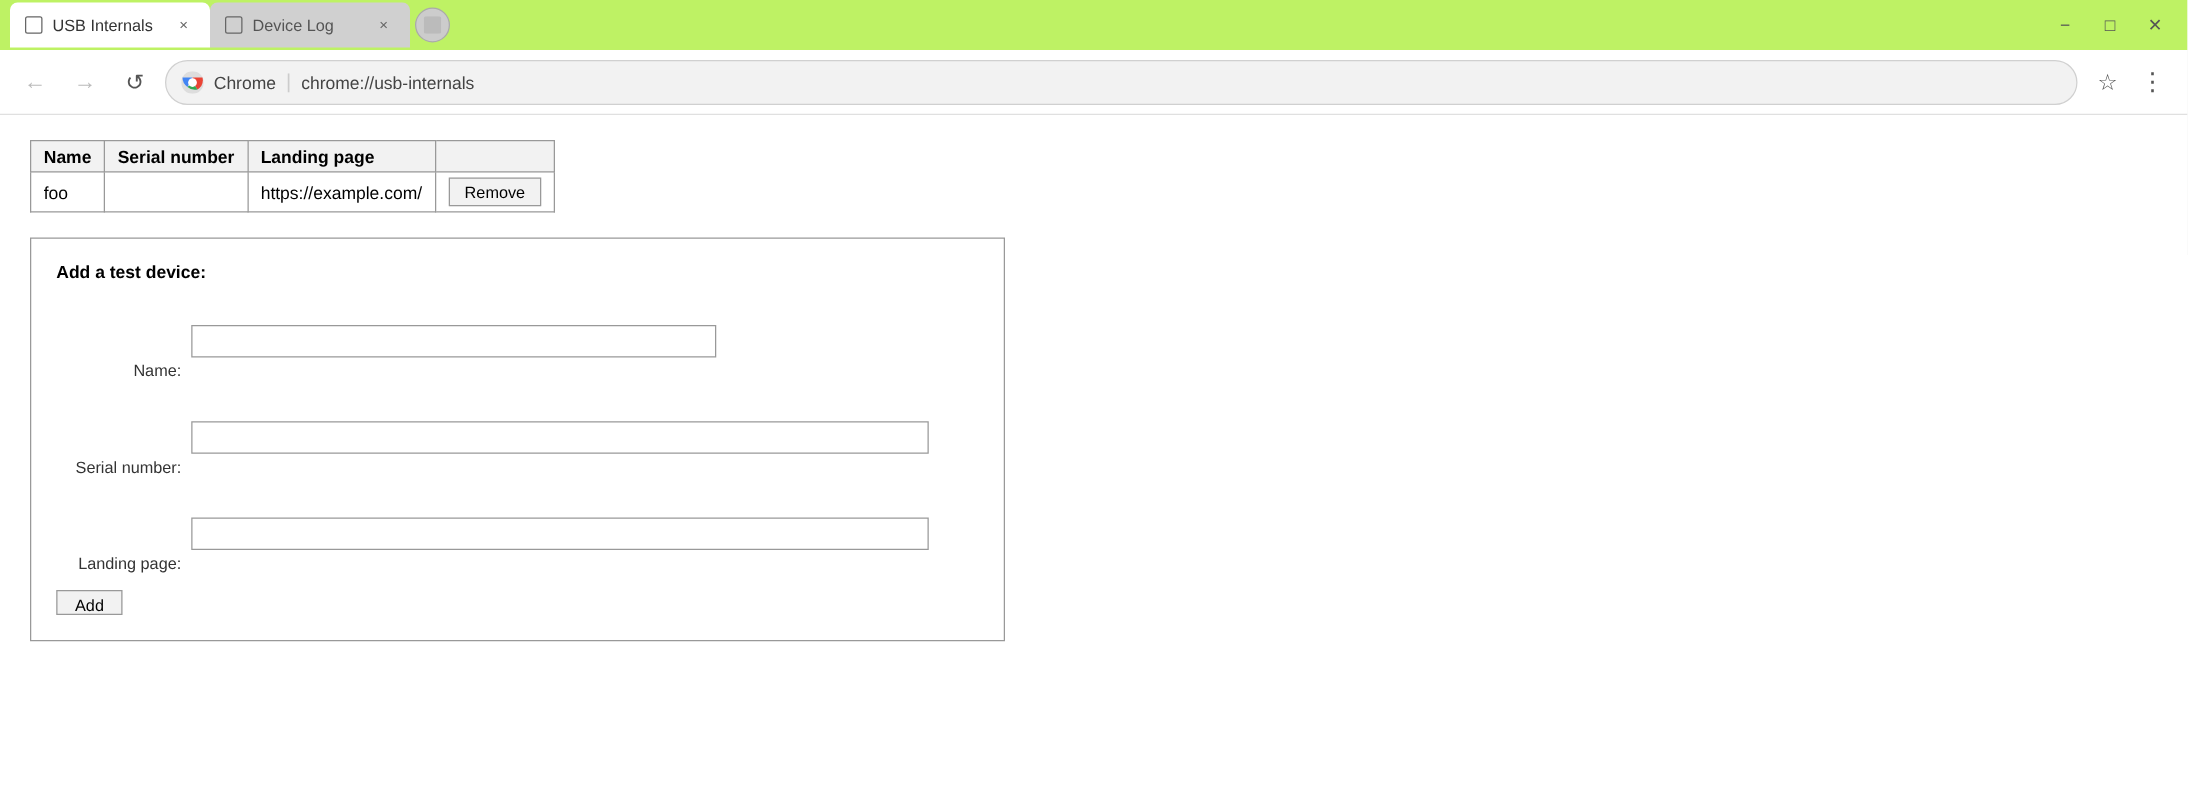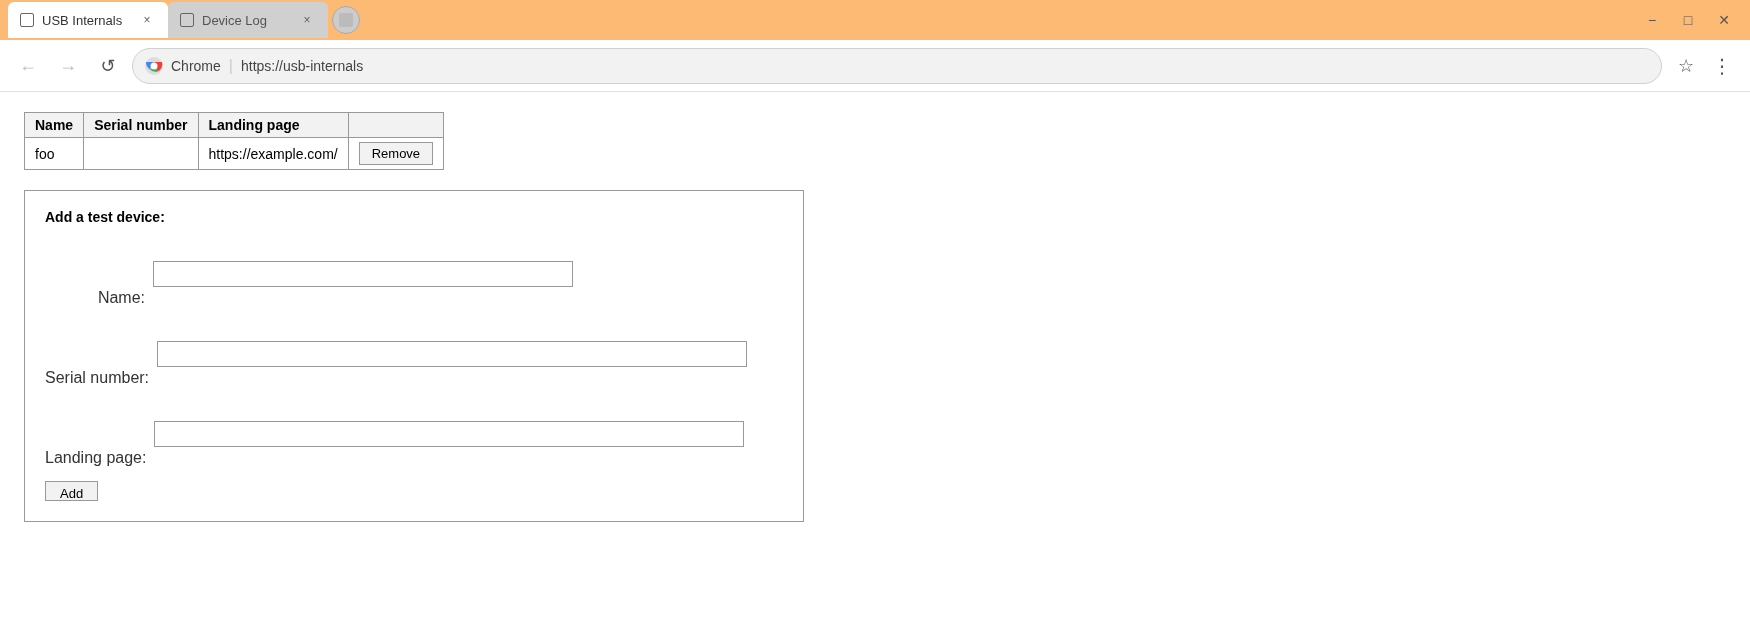--- a/index.html
+++ b/index.html
@@ -10,21 +10,21 @@
       background: #f2f2f2;
       width: 1750px;
       height: 644px;
       overflow: hidden;
     }
 
     
     .title-bar {
       display: flex;
       align-items: center;
-      background: #fdba74;
+      background: #bef264;
       height: 40px;
       padding: 0 8px;
       gap: 0;
     }
 
     .tab {
       display: flex;
       align-items: center;
       background: #f2f2f2;
       border-radius: 6px 6px 0 0;
@@ -220,21 +220,21 @@
     }
 
     .form-row {
       display: flex;
       align-items: center;
       margin-bottom: 14px;
       gap: 8px;
     }
 
     .form-label {
-      font-size: 16px;
+      font-size: 13px;
       color: #333;
       min-width: 100px;
       text-align: right;
       margin-top: 48px;
     }
 
     .form-input {
       border: 1px solid #999;
       height: 26px;
       font-size: 14px;
@@ -317,21 +317,21 @@
     <svg class="chrome-logo" viewBox="0 0 18 18" xmlns="http://www.w3.org/2000/svg">
       <circle cx="9" cy="9" r="9" fill="#ddd"></circle>
       <circle cx="9" cy="9" r="4" fill="white"></circle>
       <path d="M9 5 L17 5 A9 9 0 0 1 13 14.5 L9 9Z" fill="#EA4335"></path>
       <path d="M9 5 L5 12.5 A9 9 0 0 1 1 5Z" fill="#4285F4"></path>
       <path d="M9 9 L5 12.5 A9 9 0 0 0 13 14.5Z" fill="#34A853"></path>
       <circle cx="9" cy="9" r="3.5" fill="white"></circle>
     </svg>
     <span class="address-text">Chrome</span>
     <span class="address-divider">|</span>
-    <span class="address-text">https://usb-internals</span>
+    <span class="address-text">chrome://usb-internals</span>
     <div class="address-right">
     </div>
   </div>
 
   <div class="nav-right">
     <div class="nav-btn">
       <span style="font-size:18px;">☆</span>
     </div>
     <div class="nav-btn">
       <span style="font-size:20px;">⋮</span>

